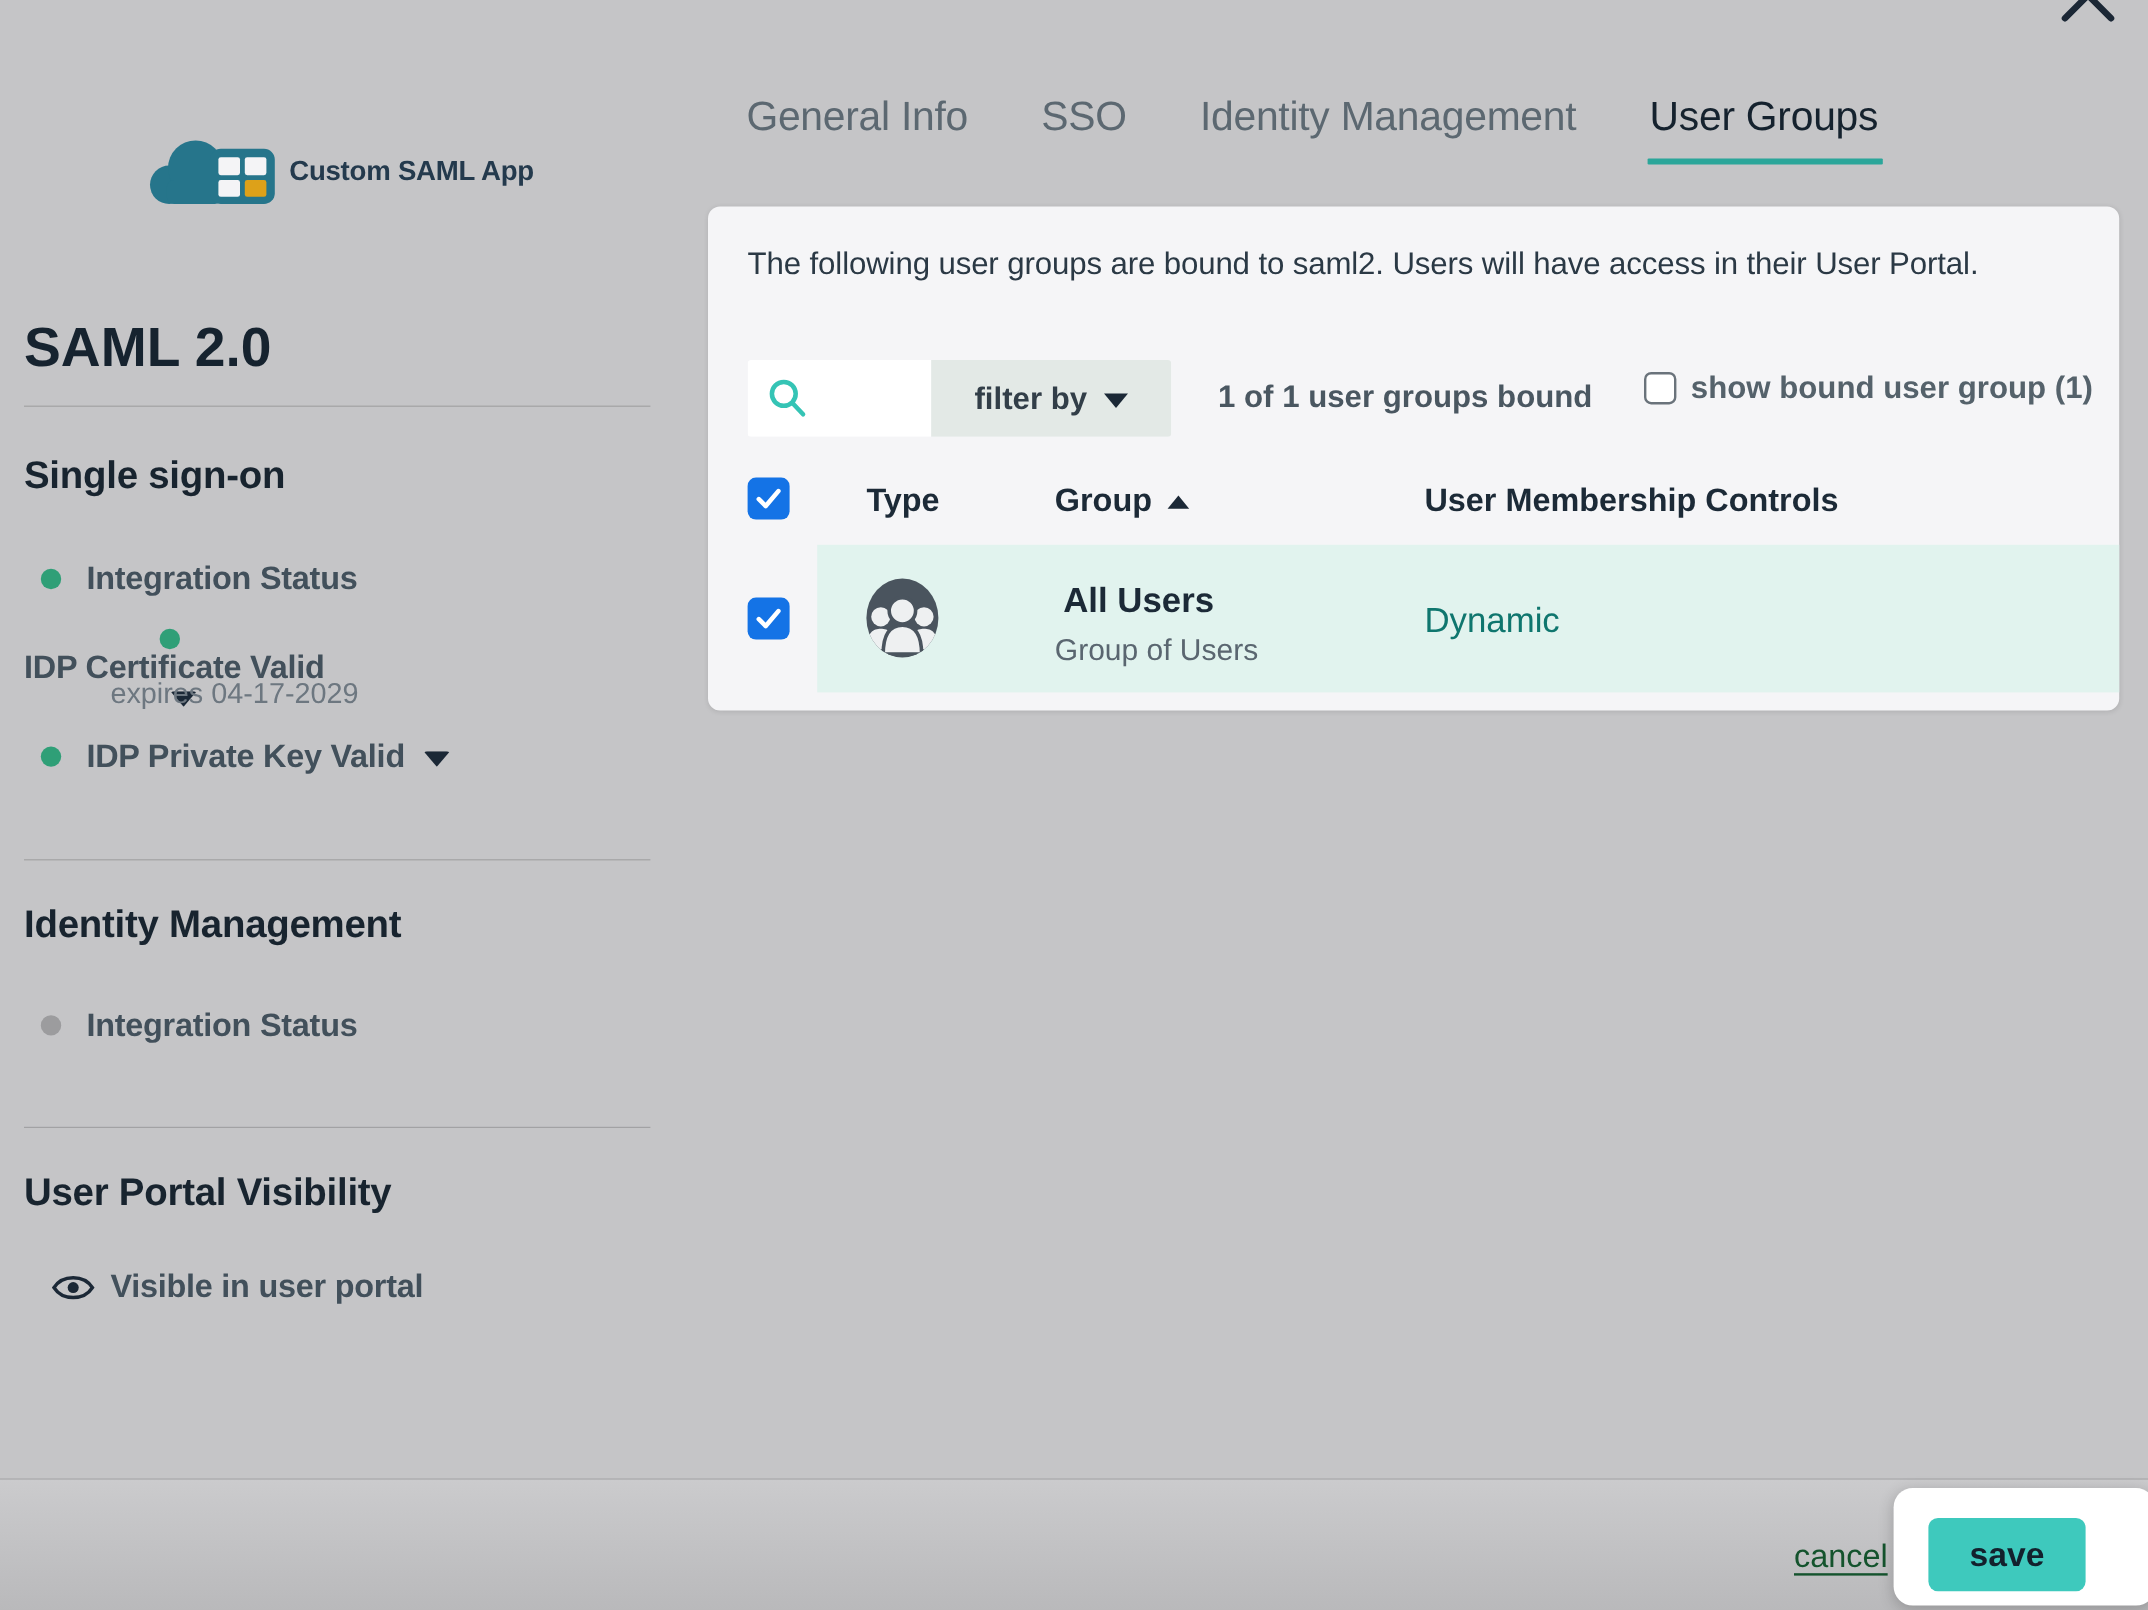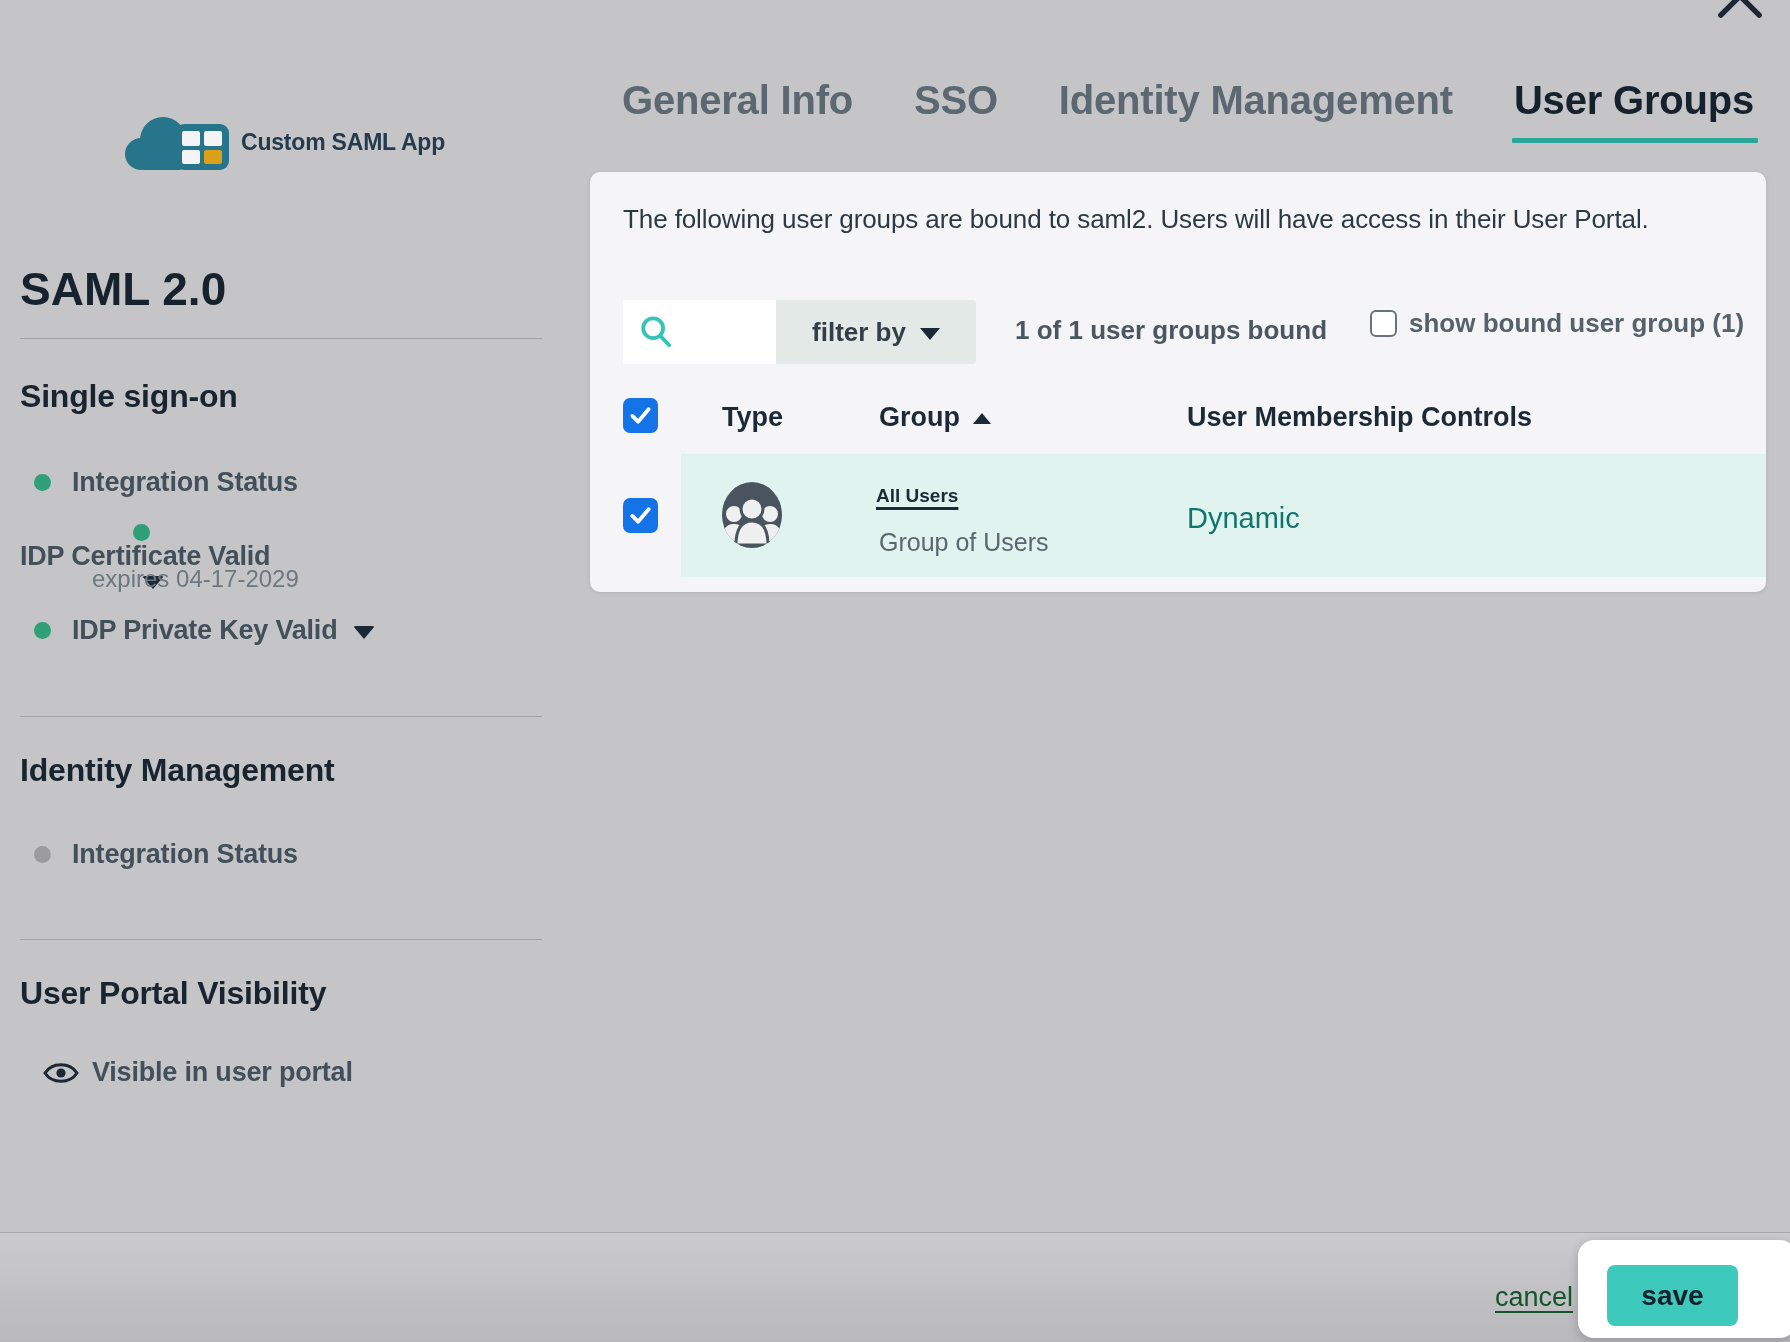--- a/index.html
+++ b/index.html
@@ -13,21 +13,21 @@
   }
   .screen { position:absolute; inset:0; }
 
   
   .close-btn { position:absolute; top:-28px; right:26px; width:48px; height:48px; cursor:pointer; }
   .close-btn svg { width:100%; height:100%; }
 
   
   .tabs { position:absolute; left:622px; top:78px; display:flex; gap:61px; }
   .tab {
-    font-size:40px; font-weight:bold; color:#5c6871;
+    font-size:34px; font-weight:normal; color:#5c6871;
     padding-bottom:20px; position:relative; white-space:nowrap; cursor:pointer;
     letter-spacing:-0.2px;
   }
   .tab.active { color:#15222e; }
   .tab.active::after {
     content:""; position:absolute; left:-2px; right:-4px; bottom:0; height:5px;
     background:#2ba69a; border-radius:1px;
   }
 
   
@@ -81,22 +81,22 @@
 
   .th-checkbox { position:absolute; left:33px; top:226px; }
   .th { position:absolute; top:230px; font-size:27px; font-weight:bold; color:#1c2a37; }
   .th-type { left:132px; } .th-group { left:289px; cursor:pointer; } .th-umc { left:597px; }
   .sort-asc { display:inline-block; width:0; height:0; border-left:9px solid transparent; border-right:9px solid transparent;
     border-bottom:11px solid #1b2836; margin-left:13px; margin-bottom:2px; }
 
   .row-bg { position:absolute; left:91px; top:282px; width:1085px; height:123px; background:#e1f3ee; }
   .row-checkbox { position:absolute; left:33px; top:326px; }
   .row-avatar { position:absolute; left:129px; top:307px; width:66px; height:72px; }
-  .group-name { position:absolute; left:286px; top:313px; font-size:19px; font-weight:bold; color:#1c2a37;
-    text-decoration:underline; text-underline-offset:5px; text-decoration-thickness:2.5px; cursor:pointer; }
+  .group-name { position:absolute; left:296px; top:313px; font-size:29px; font-weight:bold; color:#1c2a37;
+    text-underline-offset:5px; text-decoration-thickness:2.5px; cursor:pointer; }
   .group-sub { position:absolute; left:289px; top:356px; font-size:25px; color:#5a6670; }
   .row-membership { position:absolute; left:597px; top:330px; font-size:29px; color:#0f766e; }
 
   
   .footer {
     position:absolute; left:0; top:1232px; width:1790px; height:110px;
     border-top:1.5px solid #a9a9ab;
     background:linear-gradient(#cbcbcd, #b9b9bb);
   }
   .cancel-link { position:absolute; left:1495px; top:1282px; font-size:27px; color:#14532d;

